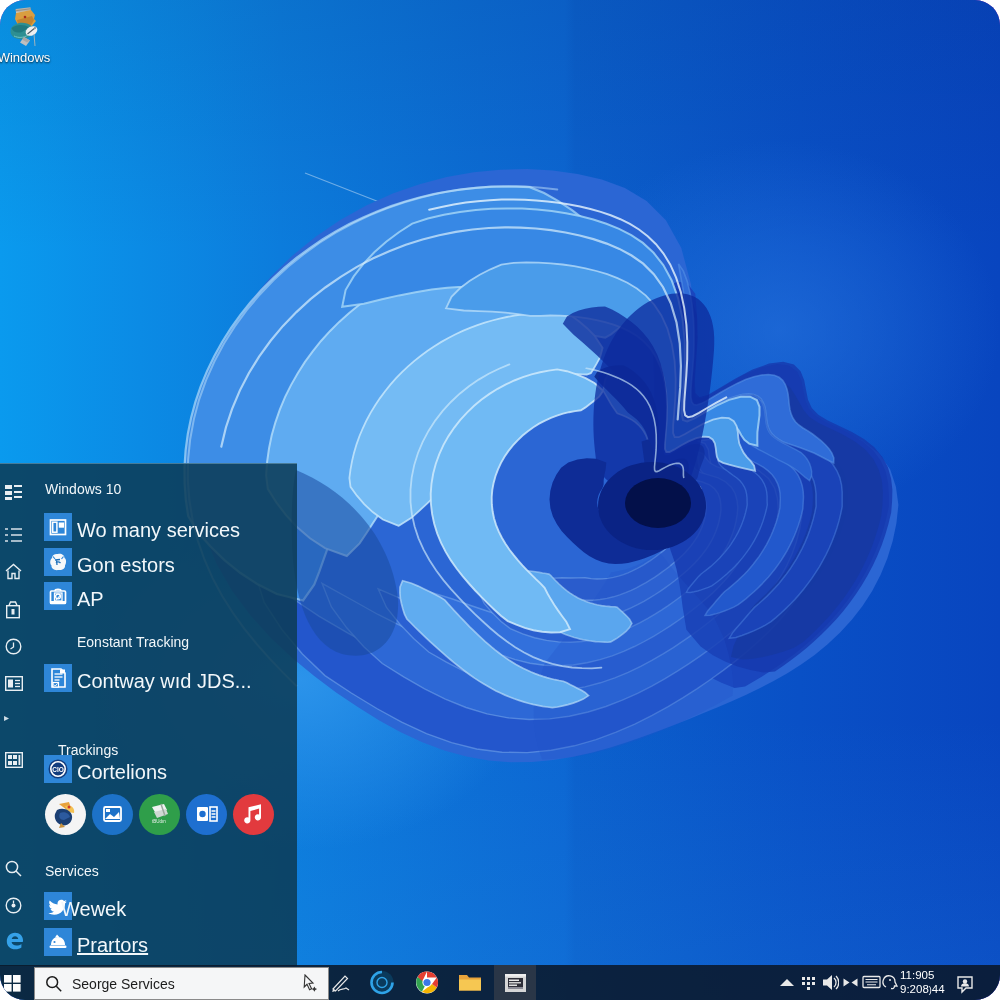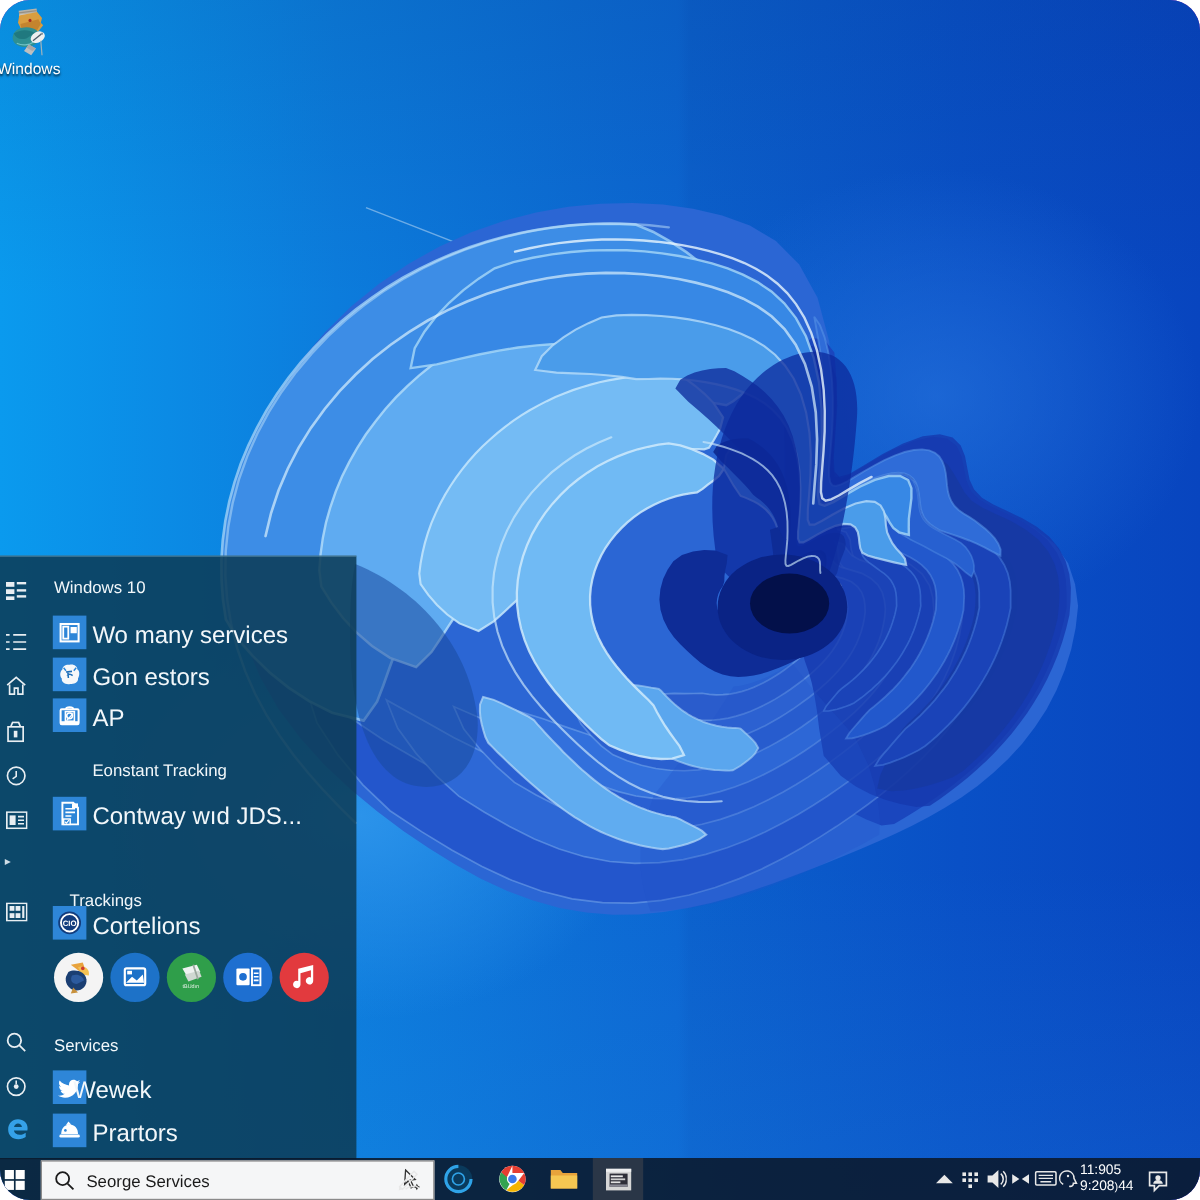--- a/index.html
+++ b/index.html
@@ -13,21 +13,21 @@
   #menu{position:absolute;left:0;top:463px;width:297px;height:502px;
     background:rgba(13,60,88,.88);border-top:1px solid rgba(110,160,185,.6);}
   #rail{position:absolute;left:0;top:0;width:40px;height:100%;}
   .ric{position:absolute;left:5px;color:#e8eef2;}
   .hdr{position:absolute;left:5px;font-size:14px;color:#f2f7fa;text-align:center;}
   .tile{position:absolute;left:4px;width:28px;height:28px;background:#2e86d8;}
   .tlbl{position:absolute;left:38px;font-size:20px;color:#f2f7fa;white-space:nowrap;}
   .circ{position:absolute;width:41px;height:41px;border-radius:50%;top:330px;}
   
   #tbar{position:absolute;left:0;top:965px;width:1000px;height:35px;background:rgba(10,22,38,.86);}
-  #search{position:absolute;left:34px;top:2px;width:328px;height:33px;background:#f5f6f7;
+  #search{position:absolute;left:34px;top:2px;width:295px;height:33px;background:#f5f6f7;
     border:1px solid #8a8a8a;box-sizing:border-box;display:flex;align-items:center;}
   #search .stxt{font-size:14px;color:#1b1b1b;margin-left:9px;}
   .tbic{position:absolute;top:0;height:35px;display:flex;align-items:center;justify-content:center;}
   #clock{position:absolute;right:44px;top:3px;width:56px;color:#fff;font-size:11.5px;
     line-height:14px;}
 </style>
 </head>
 <body>
 <div id="stage">
 <svg id="wall" width="1000" height="1000" viewBox="0 0 1000 1000" xmlns="http://www.w3.org/2000/svg">
@@ -301,21 +301,21 @@
   </div>
       <div class="tlbl" style="left:61px;top:434px;">Wewek</div>
   <div class="tile" style="left:44px;top:464px;">
     <svg width="28" height="28" viewBox="0 0 28 28">
       <path d="M7 17 C7 12 10 9 14 9 C18 9 21 12 21 17 Z" fill="#fff"></path>
       <rect x="5.5" y="17.5" width="17" height="2.5" rx="1.2" fill="#fff"></rect>
       <path d="M11 9.5 L13 6.5 L15.5 9.2" fill="#fff"></path>
       <circle cx="10.5" cy="14" r="1.1" fill="#2e86d8"></circle>
     </svg>
   </div>
-      <div class="tlbl" style="left:77px;top:470px;">Prartors</div>
+      <div class="tlbl" style="left:77px;top:470px;text-decoration:underline;">Prartors</div>
 </div>
 
 <div id="tbar">
   <svg class="tbic" style="left:3px;width:19px;" width="19" height="35" viewBox="0 0 19 35">
     <rect x="1" y="10" width="7.6" height="7.6" fill="#fdfdfd"></rect>
     <rect x="10" y="10" width="7.6" height="7.6" fill="#fdfdfd"></rect>
     <rect x="1" y="19" width="7.6" height="7.6" fill="#fdfdfd"></rect>
     <rect x="10" y="19" width="7.6" height="7.6" fill="#fdfdfd"></rect>
   </svg>
   <div id="search">

